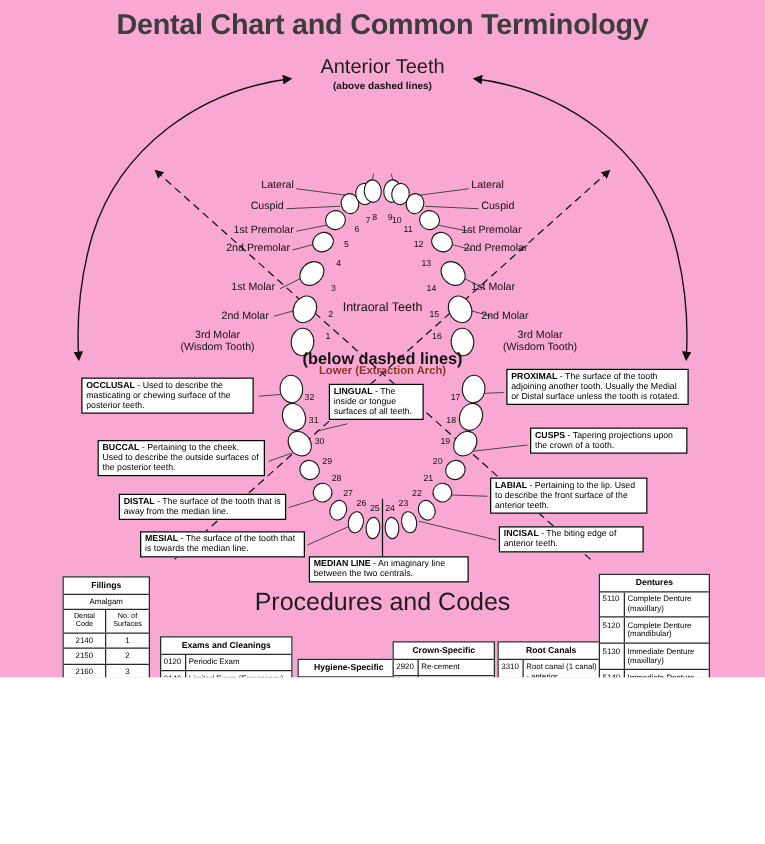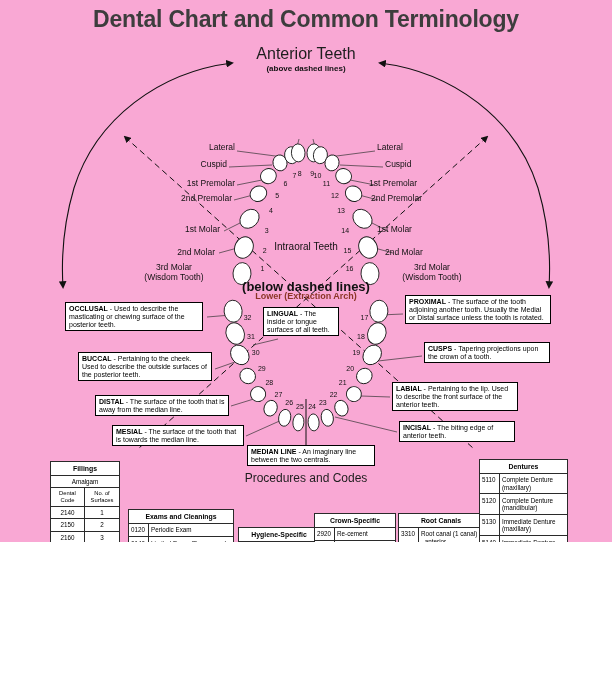--- a/index.html
+++ b/index.html
@@ -32,21 +32,21 @@
   .pm2-r { top:193px; left:371px; width:127px; text-align:left;  }
   .m1-l  { top:224px; left:110px; width:110px; text-align:right; }
   .m1-r  { top:224px; left:377px; width:110px; text-align:left;  }
   .m2-l  { top:247px; left:100px; width:115px; text-align:right; }
   .m2-r  { top:247px; left:385px; width:115px; text-align:left;  }
   .m3-l  { top:262px; left:118px; width:112px; text-align:center; }
   .m3-r  { top:262px; left:376px; width:112px; text-align:center; }
   .posterior { top:241px; font-size:10px; }
   .posterior-sub { top:237px; font-size:13px; font-weight:700;margin-top:42px; }
   .lower-arch { top:291px; font-size:9px; font-weight:700; color:#8b3526; }
-  .proc-title { top:471px; font-size:12px; color:#1d1d1d; }
+  .proc-title { top:471px; font-size:20px; color:#1d1d1d; }
 
   .tb { position:absolute; z-index:3; border:1px solid #000; background:#fff;
         font-size:7px; line-height:1.16; padding:1.5px 3px; color:#000; }
   .tb b { font-weight:700; }
   #tb-occlusal { left:65px;  top:302px; width:138px; }
   #tb-lingual  { left:263px; top:307px; width:76px;  }
   #tb-proximal { left:405px; top:295px; width:146px; }
   #tb-cusps    { left:424px; top:342px; width:126px; }
   #tb-buccal   { left:78px;  top:352px; width:134px; }
   #tb-labial   { left:392px; top:382px; width:126px; }

